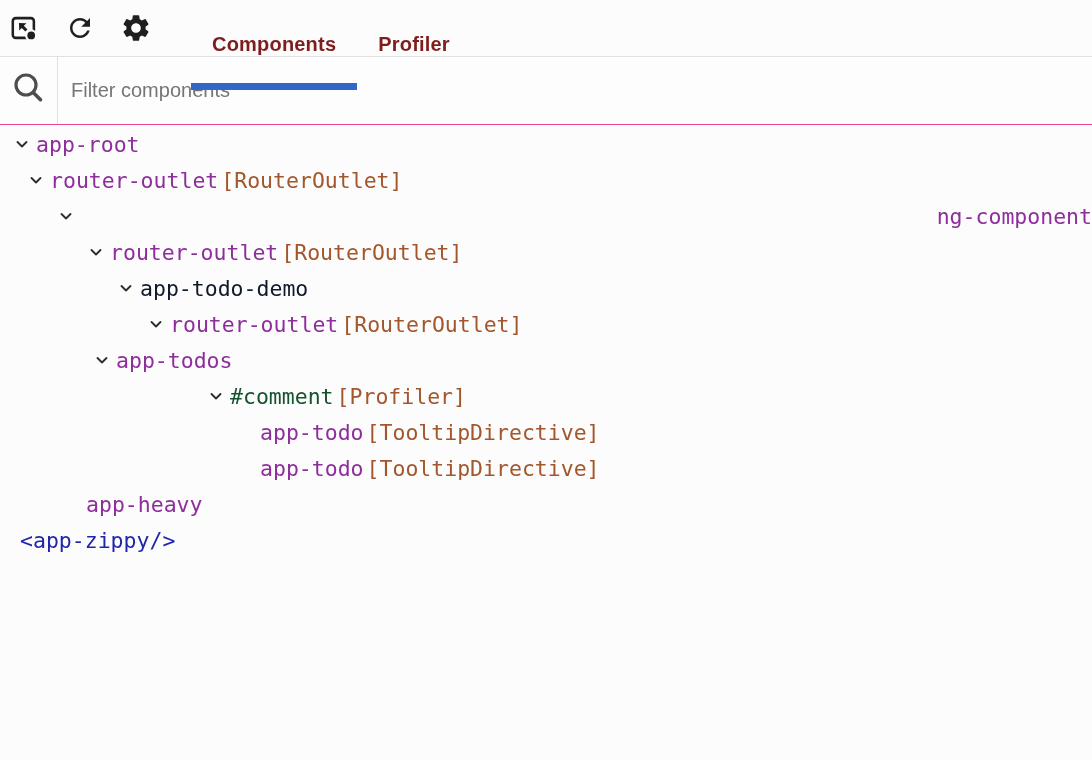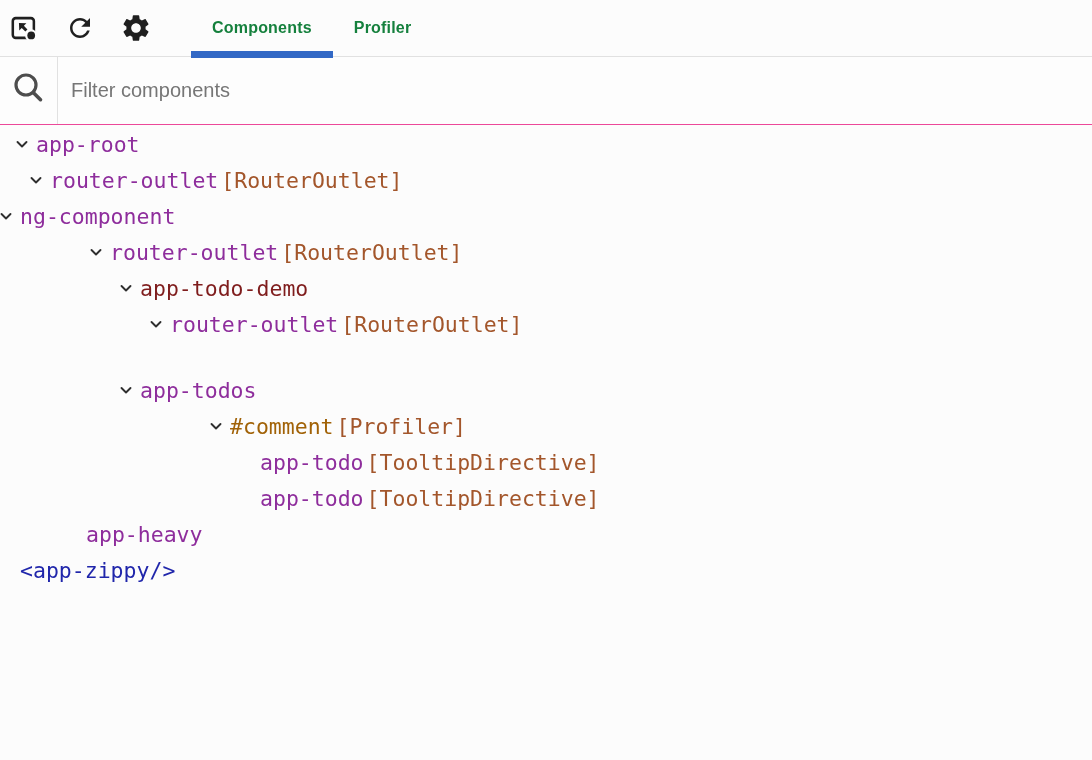--- a/index.html
+++ b/index.html
@@ -24,25 +24,25 @@
     margin-right:22px;
     display:flex;align-items:center;justify-content:center;
     background:none;border:none;padding:0;cursor:pointer;
   }
   .icon-btn svg{display:block;}
   .tabs{display:flex;height:57px;margin-left:16px;}
   .tab{
     position:relative;
     height:100%;
     display:flex;align-items:center;
-    padding:0 21px;
-    font-size:16px;
+    padding:16px 21px;
+    font-size:20px;
     font-weight:600;
     letter-spacing:.2px;
-    color:#15803d;
+    color:#7f1d1d;
     cursor:pointer;
     user-select:none;
   }
   .tab.active::after{
     content:"";
     position:absolute;left:0;right:0;bottom:-1px;
     height:7px;
     background:var(--accent,#3268c5);
   }
   
@@ -142,35 +142,35 @@
   <input class="filter-input" type="text" placeholder="Filter components" style="">
 </div>
 
 <div class="tree">
     <div class="tree-row" style="padding-left: 16px;"><span class="chev"><svg width="12" height="9" viewBox="0 0 12 9">
           <polyline points="1.5,2 6,6.5 10.5,2" fill="none" stroke="#2e2e2e" stroke-width="1.9" stroke-linecap="round" stroke-linejoin="round"></polyline>
         </svg></span><span class="node-name" style="color: rgb(142, 45, 156);">app-root</span></div>
     <div class="tree-row" style="padding-left: 30px;"><span class="chev"><svg width="12" height="9" viewBox="0 0 12 9">
           <polyline points="1.5,2 6,6.5 10.5,2" fill="none" stroke="#2e2e2e" stroke-width="1.9" stroke-linecap="round" stroke-linejoin="round"></polyline>
         </svg></span><span class="node-name" style="color: rgb(142, 45, 156);">router-outlet</span><span class="node-directive" style="color: rgb(163, 86, 43);">[RouterOutlet]</span></div>
-    <div class="tree-row" style=""><span class="chev"><svg width="12" height="9" viewBox="0 0 12 9">
+    <div class="tree-row" style="padding-left: 60px; justify-content: space-between;"><span class="chev"><svg width="12" height="9" viewBox="0 0 12 9">
           <polyline points="1.5,2 6,6.5 10.5,2" fill="none" stroke="#2e2e2e" stroke-width="1.9" stroke-linecap="round" stroke-linejoin="round"></polyline>
         </svg></span><span class="node-name" style="color: rgb(142, 45, 156);">ng-component</span></div>
     <div class="tree-row" style="padding-left: 90px;"><span class="chev"><svg width="12" height="9" viewBox="0 0 12 9">
           <polyline points="1.5,2 6,6.5 10.5,2" fill="none" stroke="#2e2e2e" stroke-width="1.9" stroke-linecap="round" stroke-linejoin="round"></polyline>
         </svg></span><span class="node-name" style="color: rgb(142, 45, 156);">router-outlet</span><span class="node-directive" style="color: rgb(163, 86, 43);">[RouterOutlet]</span></div>
     <div class="tree-row" style="padding-left: 120px;"><span class="chev"><svg width="12" height="9" viewBox="0 0 12 9">
           <polyline points="1.5,2 6,6.5 10.5,2" fill="none" stroke="#2e2e2e" stroke-width="1.9" stroke-linecap="round" stroke-linejoin="round"></polyline>
-        </svg></span><span class="node-name" style="color: #7f1d1d; text-align: right;">app-todo-demo</span></div>
+        </svg></span><span class="node-name" style="color: #0f172a; text-align: right;">app-todo-demo</span></div>
     <div class="tree-row" style="padding-left: 150px;"><span class="chev"><svg width="12" height="9" viewBox="0 0 12 9">
           <polyline points="1.5,2 6,6.5 10.5,2" fill="none" stroke="#2e2e2e" stroke-width="1.9" stroke-linecap="round" stroke-linejoin="round"></polyline>
         </svg></span><span class="node-name" style="color: rgb(142, 45, 156);">router-outlet</span><span class="node-directive" style="color: rgb(163, 86, 43);">[RouterOutlet]</span></div>
-    <div class="tree-row" style="padding-left: 120px; margin-top: 30px;"><span class="chev"><svg width="12" height="9" viewBox="0 0 12 9">
+    <div class="tree-row" style="padding-left: 96px;"><span class="chev"><svg width="12" height="9" viewBox="0 0 12 9">
           <polyline points="1.5,2 6,6.5 10.5,2" fill="none" stroke="#2e2e2e" stroke-width="1.9" stroke-linecap="round" stroke-linejoin="round"></polyline>
         </svg></span><span class="node-name" style="color: rgb(142, 45, 156);">app-todos</span></div>
     <div class="tree-row" style="padding-left: 210px;"><span class="chev"><svg width="12" height="9" viewBox="0 0 12 9">
           <polyline points="1.5,2 6,6.5 10.5,2" fill="none" stroke="#2e2e2e" stroke-width="1.9" stroke-linecap="round" stroke-linejoin="round"></polyline>
-        </svg></span><span class="node-name" style="color: #a16207;">#comment</span><span class="node-directive" style="color: rgb(163, 86, 43);">[Profiler]</span></div>
+        </svg></span><span class="node-name" style="color: #14532d;">#comment</span><span class="node-directive" style="color: rgb(163, 86, 43);">[Profiler]</span></div>
     <div class="tree-row" style="padding-left: 240px;"><span class="chev"></span><span class="node-name" style="color: rgb(142, 45, 156);">app-todo</span><span class="node-directive" style="color: rgb(163, 86, 43);">[TooltipDirective]</span></div>
     <div class="tree-row" style="padding-left: 240px;"><span class="chev"></span><span class="node-name" style="color: rgb(142, 45, 156);">app-todo</span><span class="node-directive" style="color: rgb(163, 86, 43);">[TooltipDirective]</span></div>
     <div class="tree-row" style="padding-left: 66px;"><span class="chev"></span><span class="node-name" style="color: rgb(142, 45, 156);">app-heavy</span></div>
     <div class="tree-row" style="padding-left: 0px;"><span class="chev"></span><span class="node-name" style="color: rgb(32, 38, 171);">&lt;app-zippy/&gt;</span></div>
   </div>
 
 </body></html>

